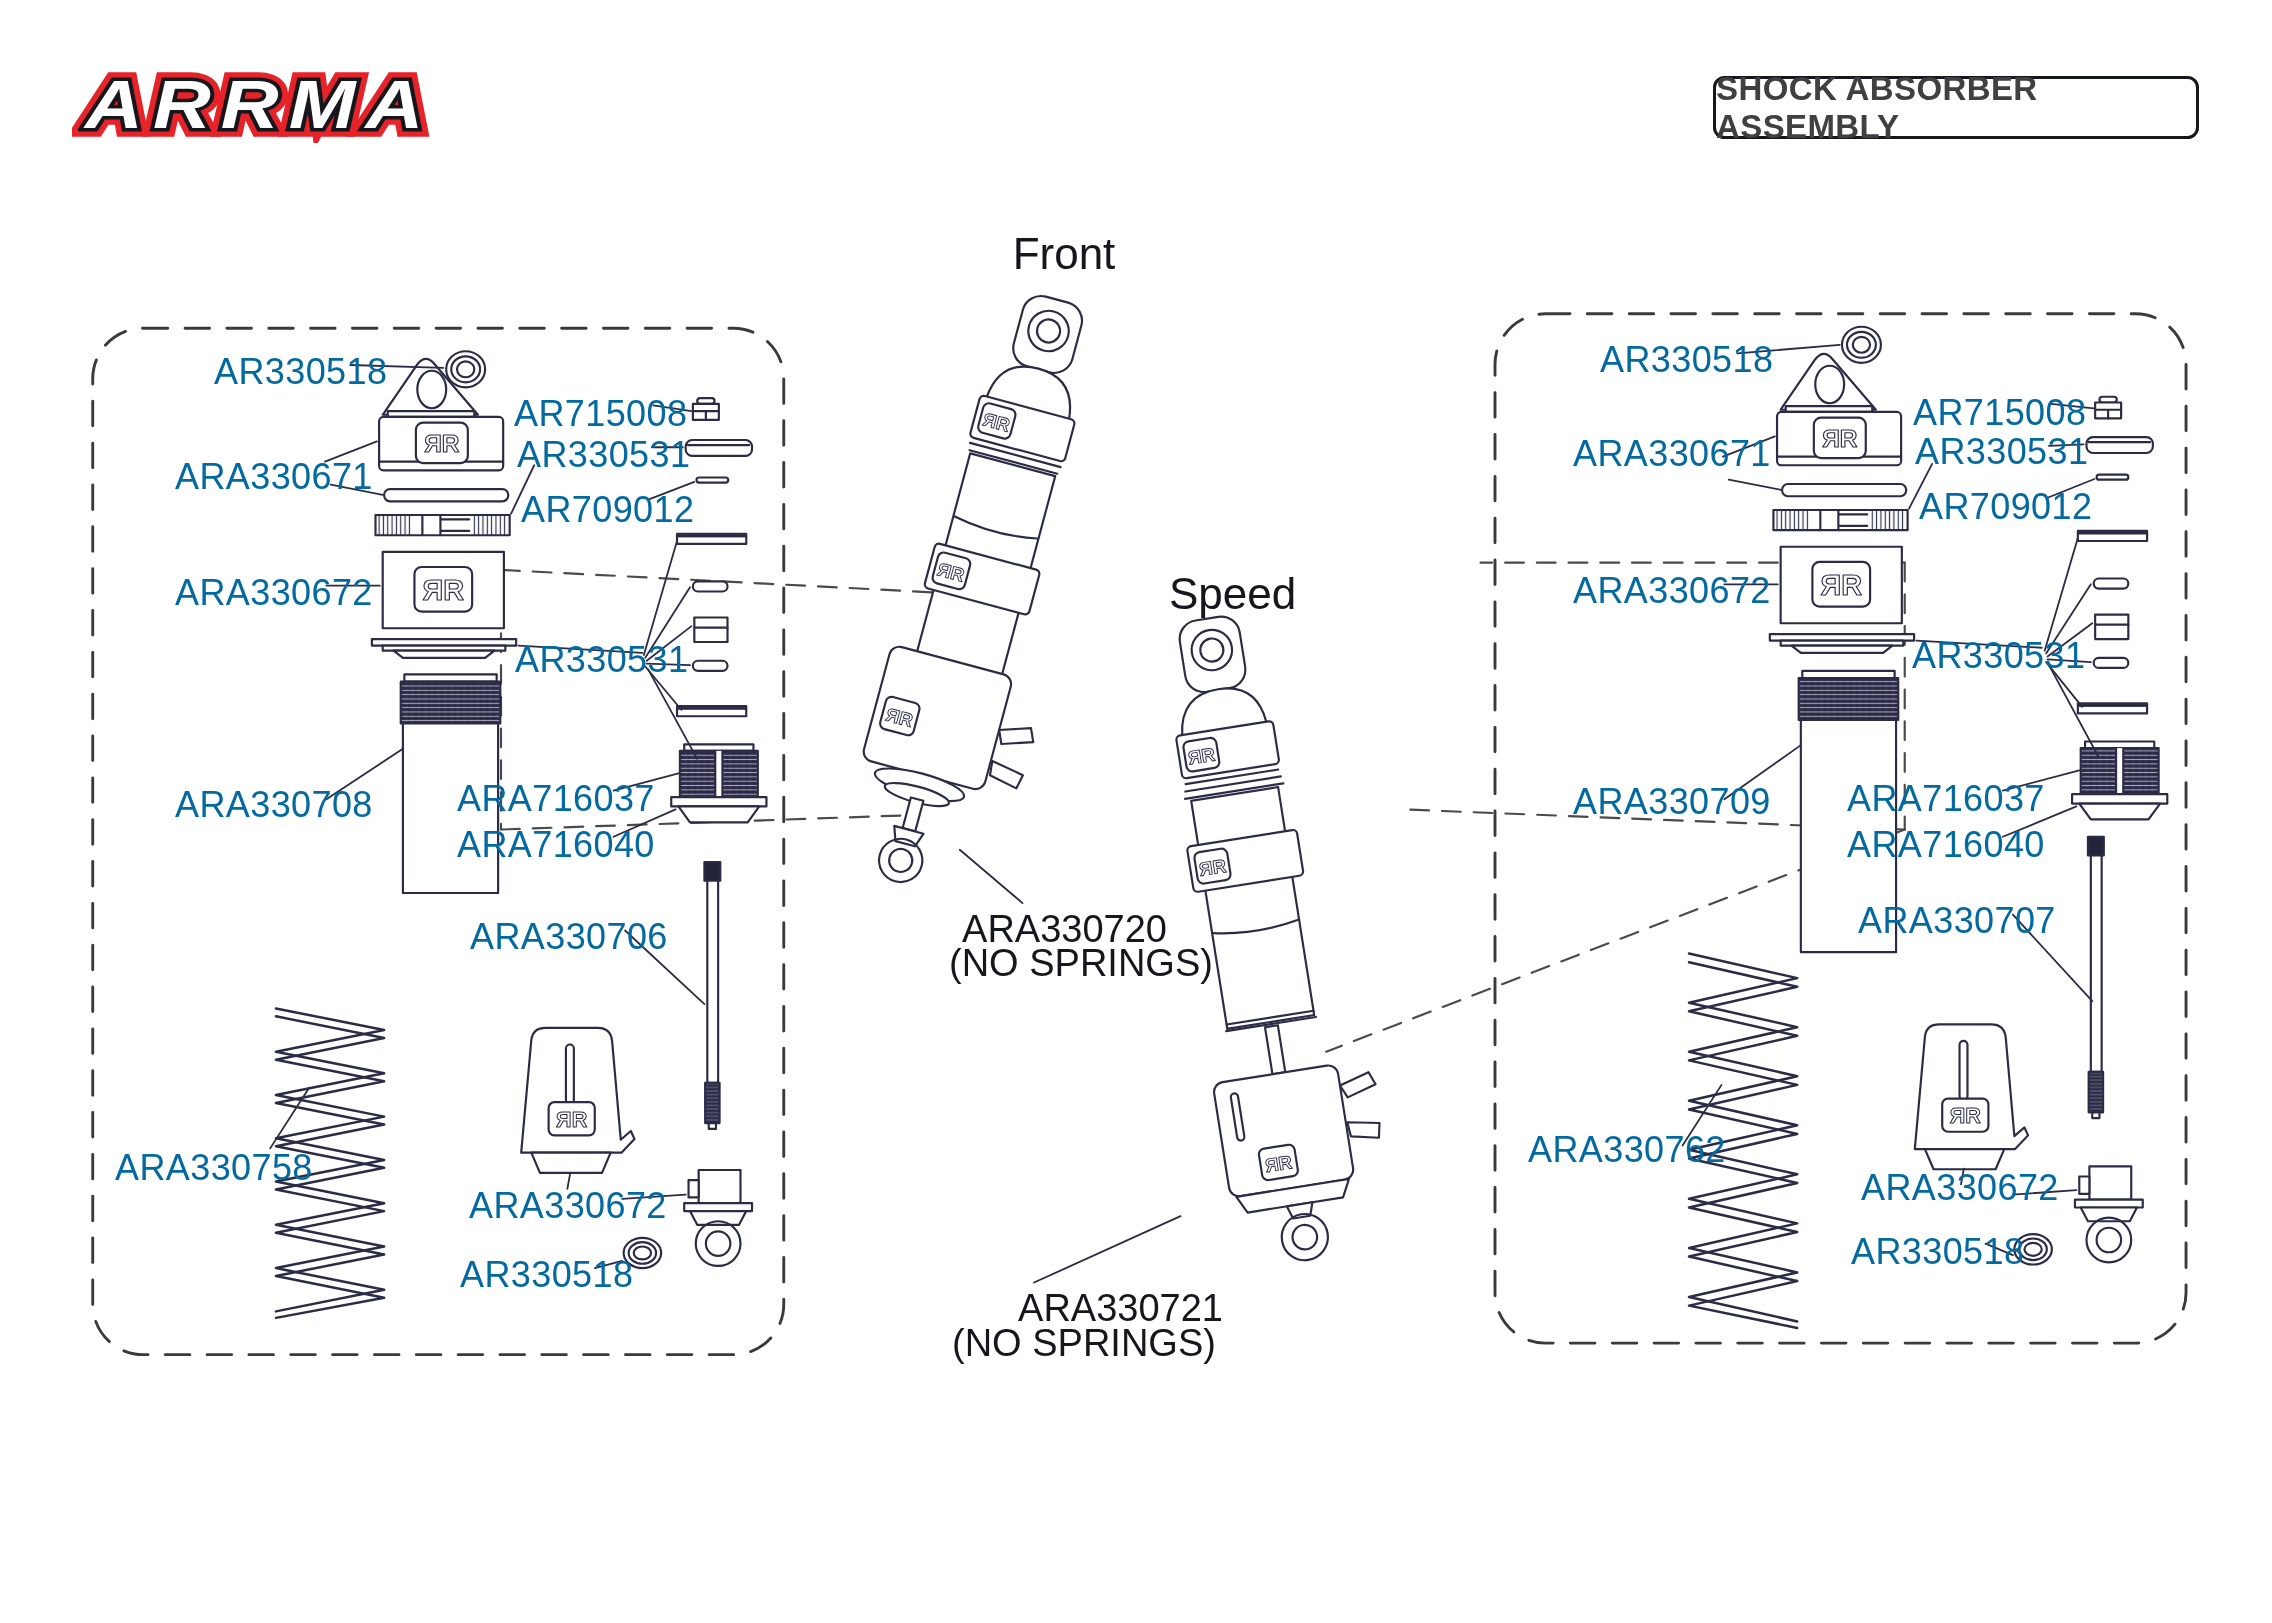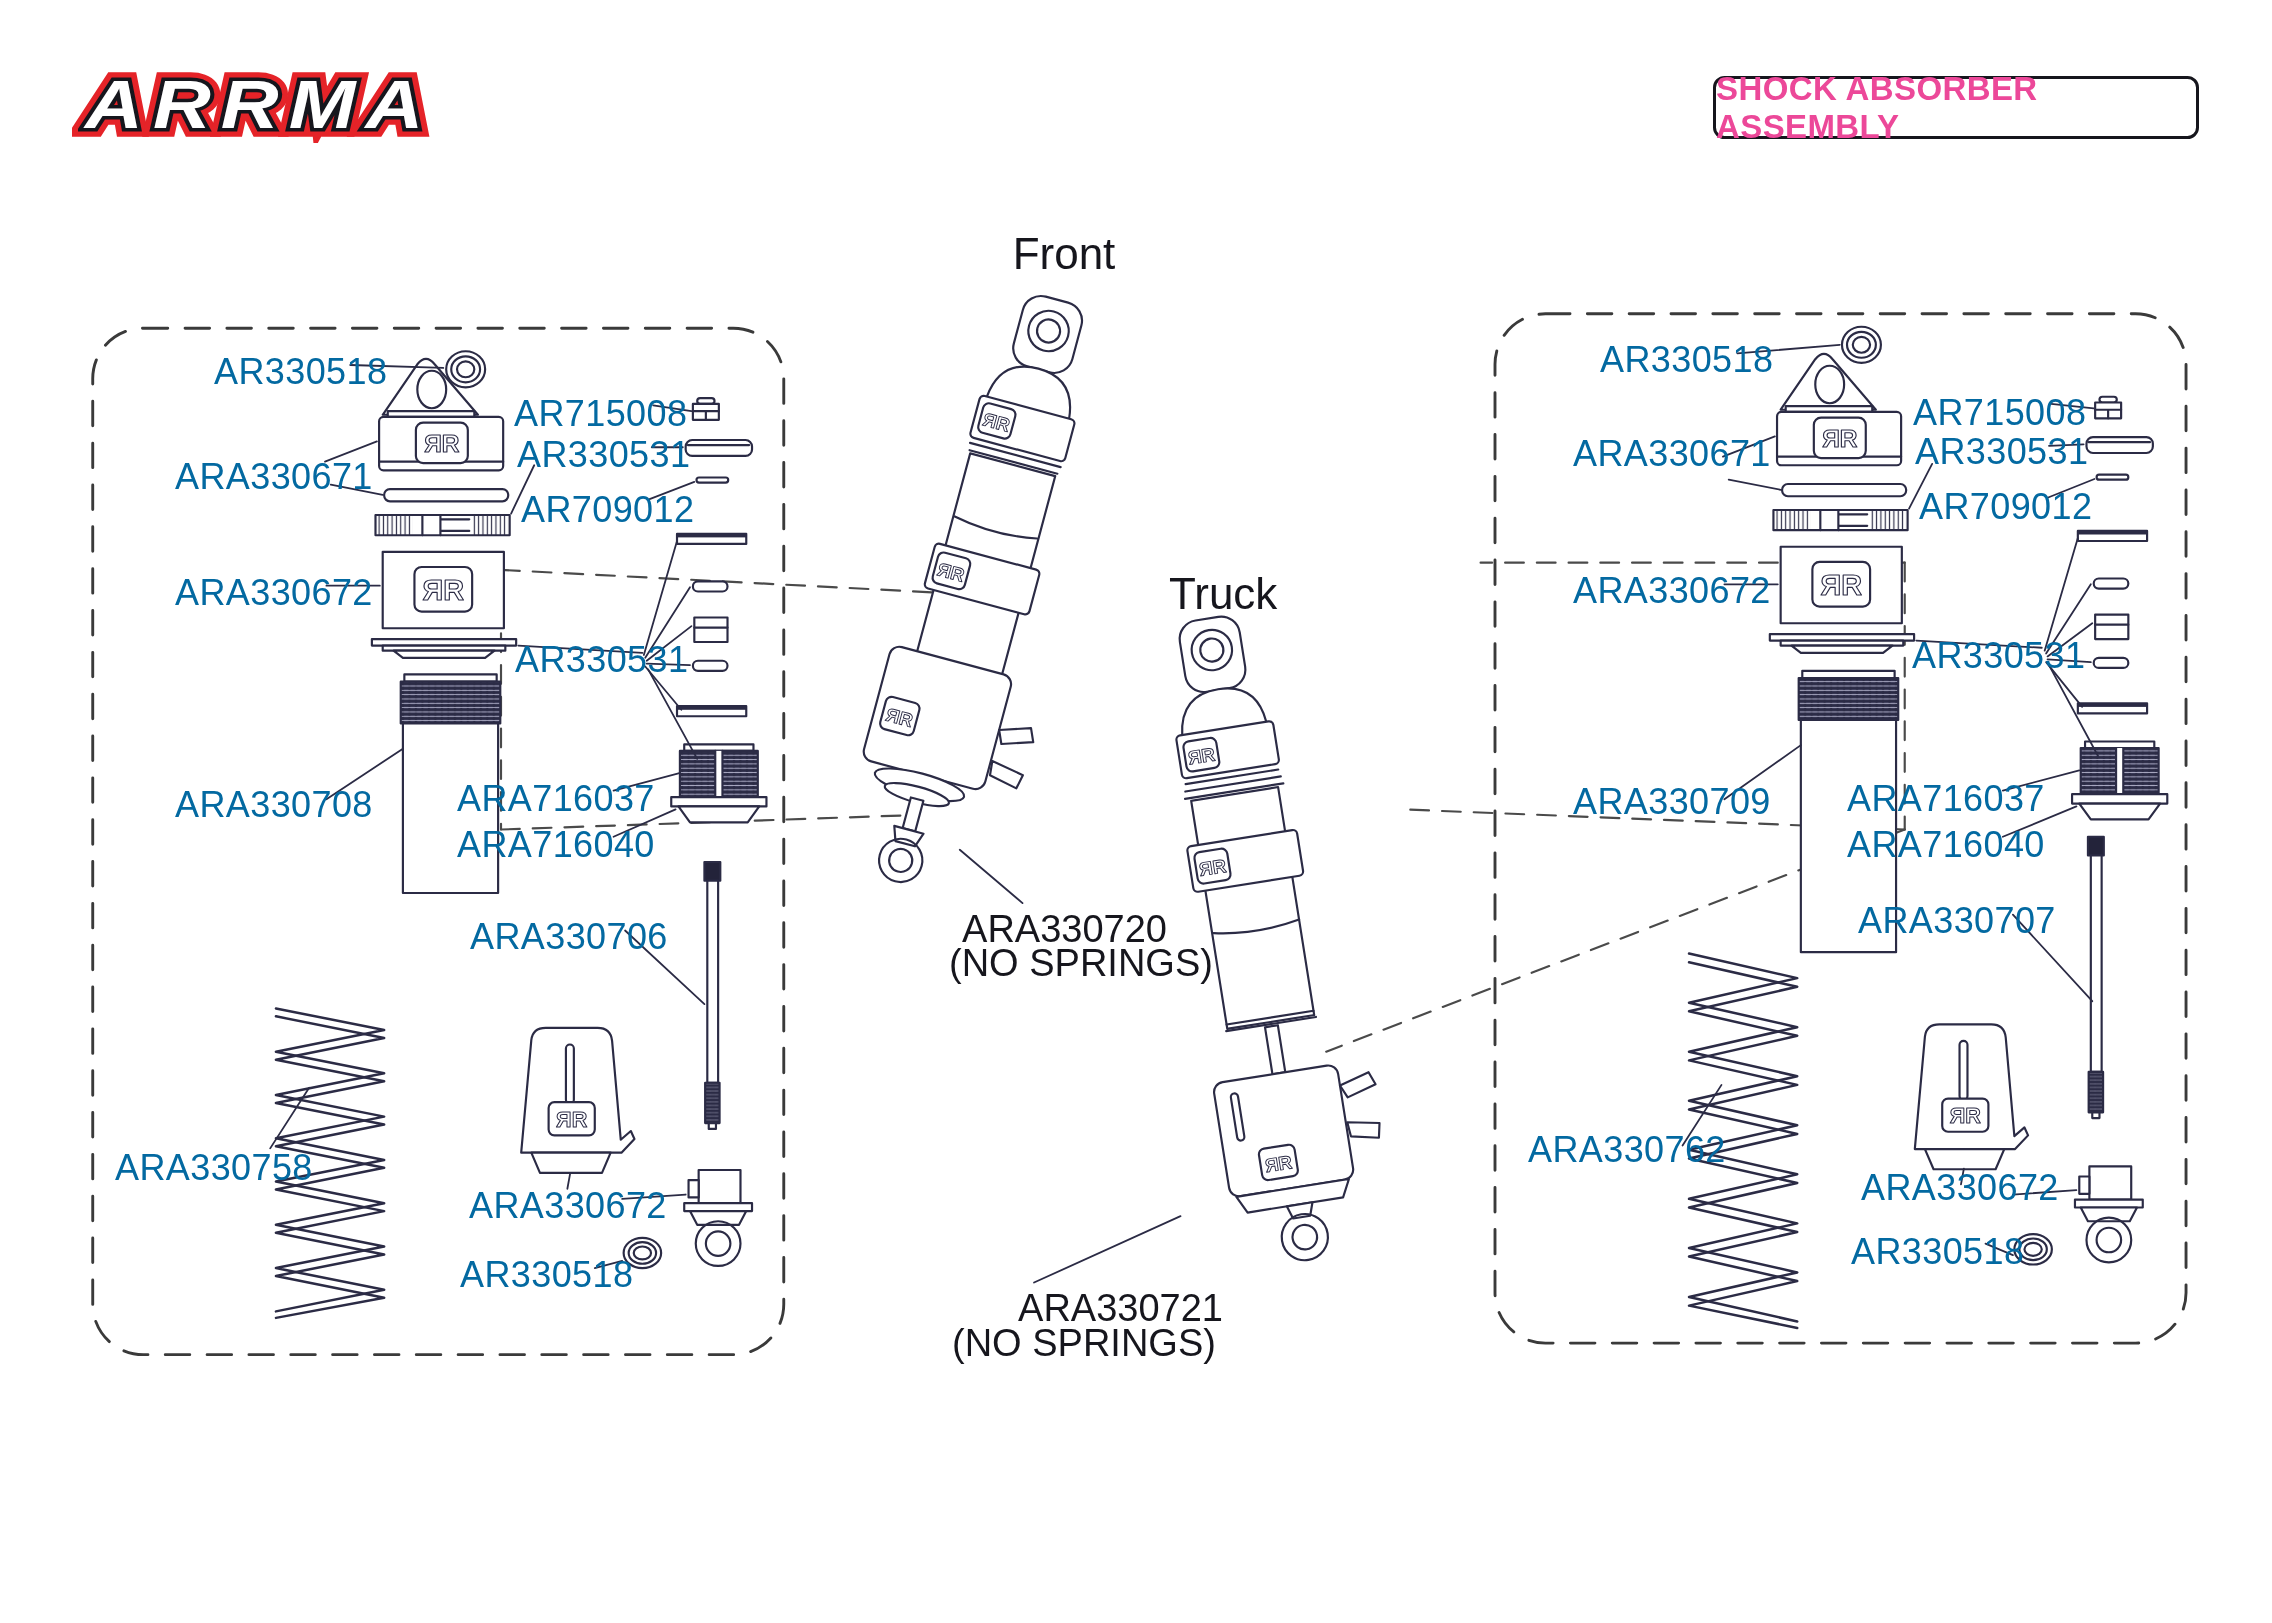--- a/index.html
+++ b/index.html
@@ -10,21 +10,21 @@
   .big{font-size:44px;}
   
   .logo{position:absolute;left:85px;top:63px;width:346px;height:83px;}
   .logo span{position:absolute;left:0;top:0;font-size:69px;font-weight:900;font-style:italic;
      letter-spacing:8.7px;transform:scaleX(1.16);transform-origin:left center;line-height:83px;}
   .logo .l-red{-webkit-text-stroke:17.3px #e52328;color:#e52328;}
   .logo .l-blk{-webkit-text-stroke:7.2px #16161d;color:#16161d;}
   .logo .l-wht{color:#ffffff;-webkit-text-stroke:0px;}
   .titlebox{position:absolute;left:1713px;top:76px;width:486px;height:63px;border:3.6px solid #16161d;
      border-radius:11.5px;display:flex;align-items:center;justify-content:center;background:#fff;box-sizing:border-box;}
-  .titlebox span{font-size:33px;font-weight:bold;color:#ec4899;letter-spacing:0.4px;}
+  .titlebox span{font-size:33px;font-weight:bold;color:#404040;letter-spacing:0.4px;}
   
   .badge{position:absolute;left:87px;top:1519px;width:551px;height:61px;background:#171717;border-radius:16px;
      display:flex;align-items:center;justify-content:center;}
   .badge span{color:#ffffff;font-size:30px;font-weight:bold;white-space:nowrap;
      transform:scaleX(0.72);transform-origin:center center;}
 </style>
 </head>
 <body>
 
 <div id="page">
@@ -403,21 +403,21 @@
   <div class="plabel" style="left:1912px;top:635px;">AR330531</div>
   <div class="plabel" style="left:1573px;top:781px;">ARA330709</div>
   <div class="plabel" style="left:1847px;top:778px;">ARA716037</div>
   <div class="plabel" style="left:1847px;top:824px;">ARA716040</div>
   <div class="plabel" style="left:1858px;top:900px;">ARA330707</div>
   <div class="plabel" style="left:1528px;top:1129px;">ARA330762</div>
   <div class="plabel" style="left:1861px;top:1167px;">ARA330672</div>
   <div class="plabel" style="left:1851px;top:1231px;">AR330518</div>
 
   <div class="clabel big" style="left:1010px;top:229px;width:108px;">Front</div>
-  <div class="clabel big" style="left:1169px;top:569px;width:108px;">Truck</div>
+  <div class="clabel big" style="left:1169px;top:569px;width:108px;">Speed</div>
   <div class="clabel" style="left:960px;top:908px;width:209px;">ARA330720</div>
   <div class="clabel" style="left:949px;top:942px;width:231px;">(NO SPRINGS)</div>
   <div class="clabel" style="left:1016px;top:1287px;width:209px;">ARA330721</div>
   <div class="clabel" style="left:952px;top:1322px;width:231px;">(NO SPRINGS)</div>
 
 
 </div>
 
 
 </body></html>

